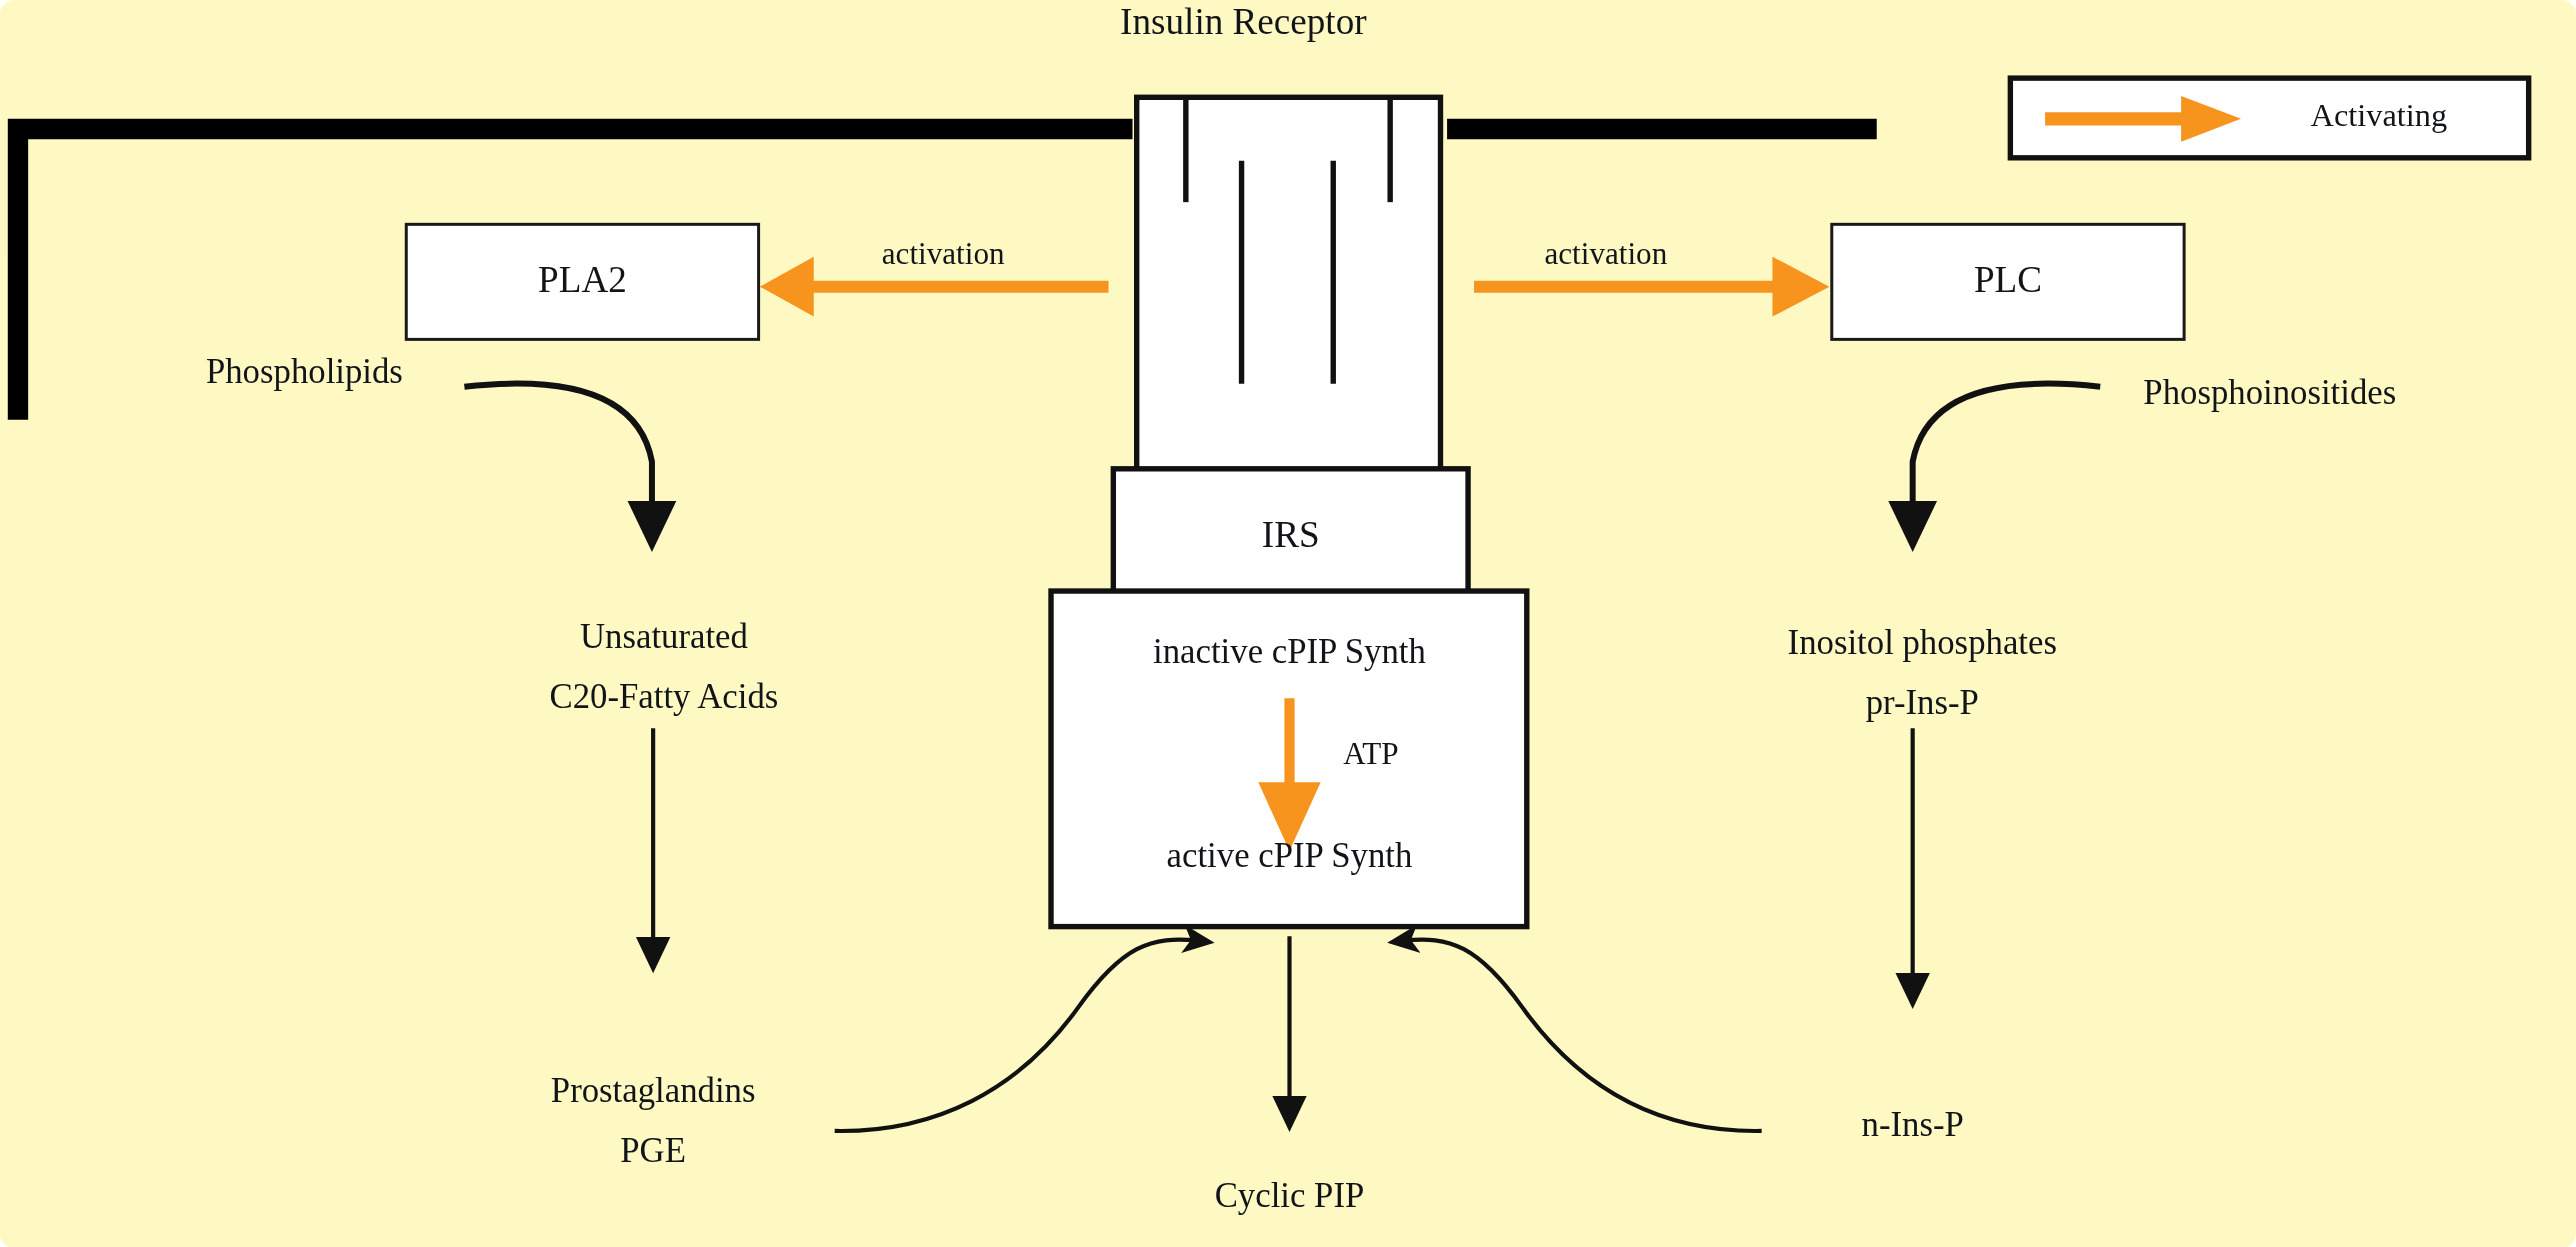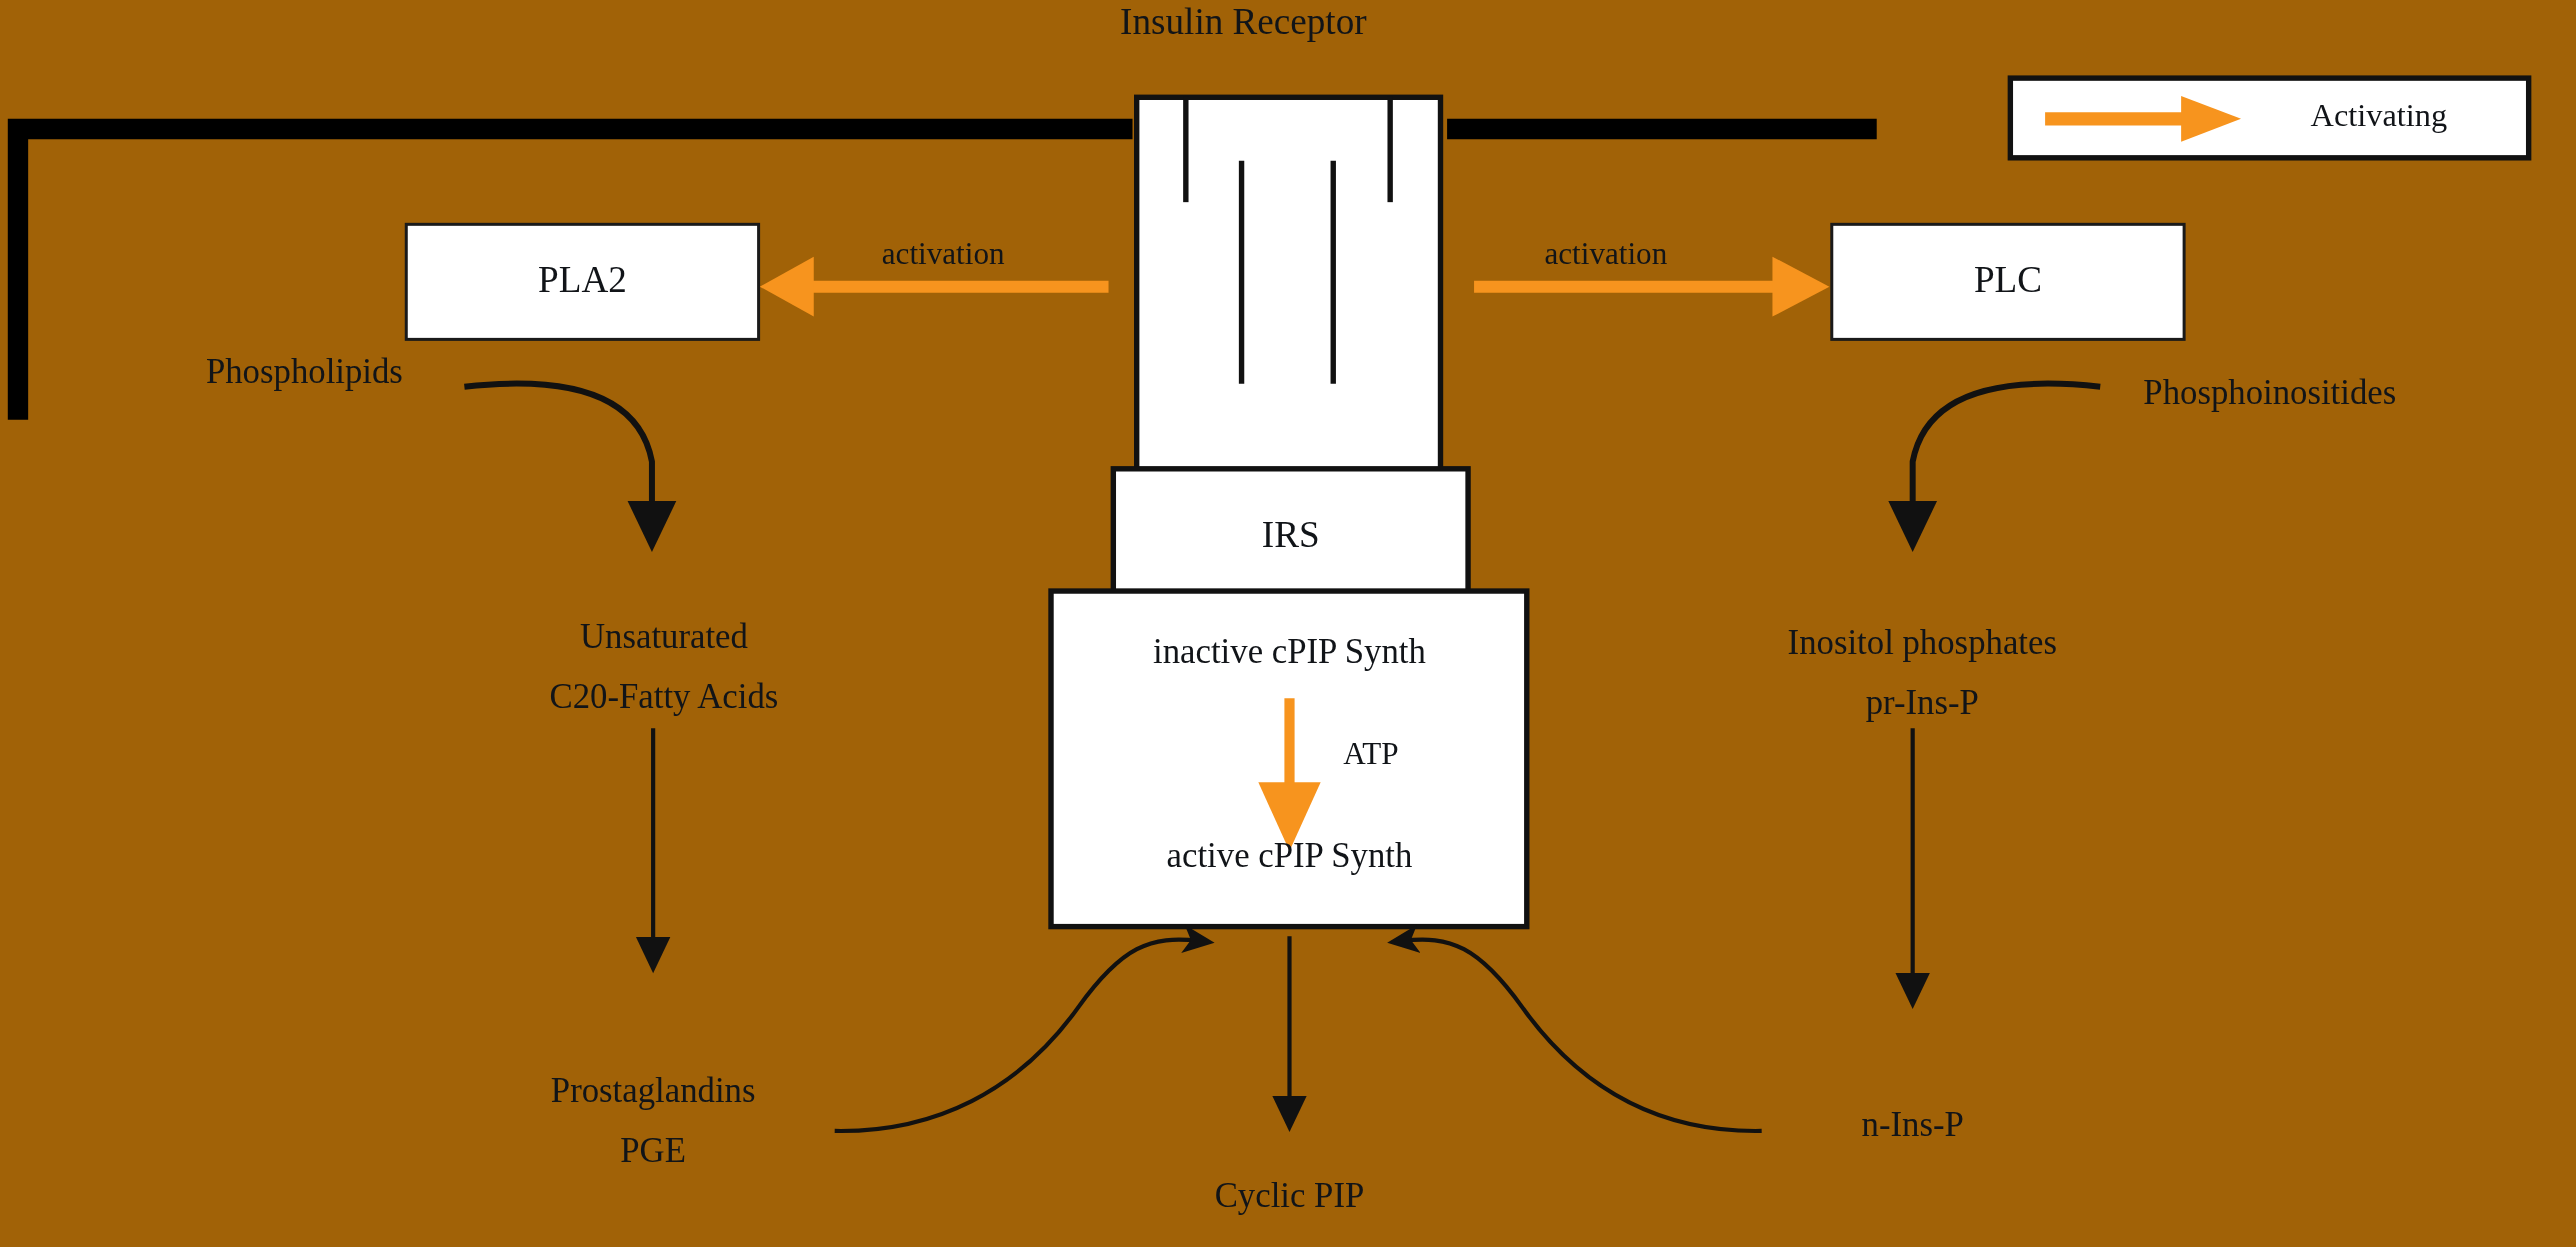--- a/index.html
+++ b/index.html
@@ -4,23 +4,24 @@
 <style>
   html, body {
     margin: 0;
     padding: 0;
     background: #ffffff;
   }
   #diagram-root {
     position: relative;
     width: 2576px;
     height: 1248px;
-    background: #a16207;
+    background: #fef9c3;
     font-family: "Liberation Serif", "DejaVu Serif", serif;
     overflow: hidden;
+    border-radius: 14px;
   }
   svg.layer {
     position: absolute;
     top: 0;
     left: 0;
     width: 2576px;
     height: 1248px;
   }
   .nodetext {
     font-family: "Liberation Serif", "DejaVu Serif", serif;

